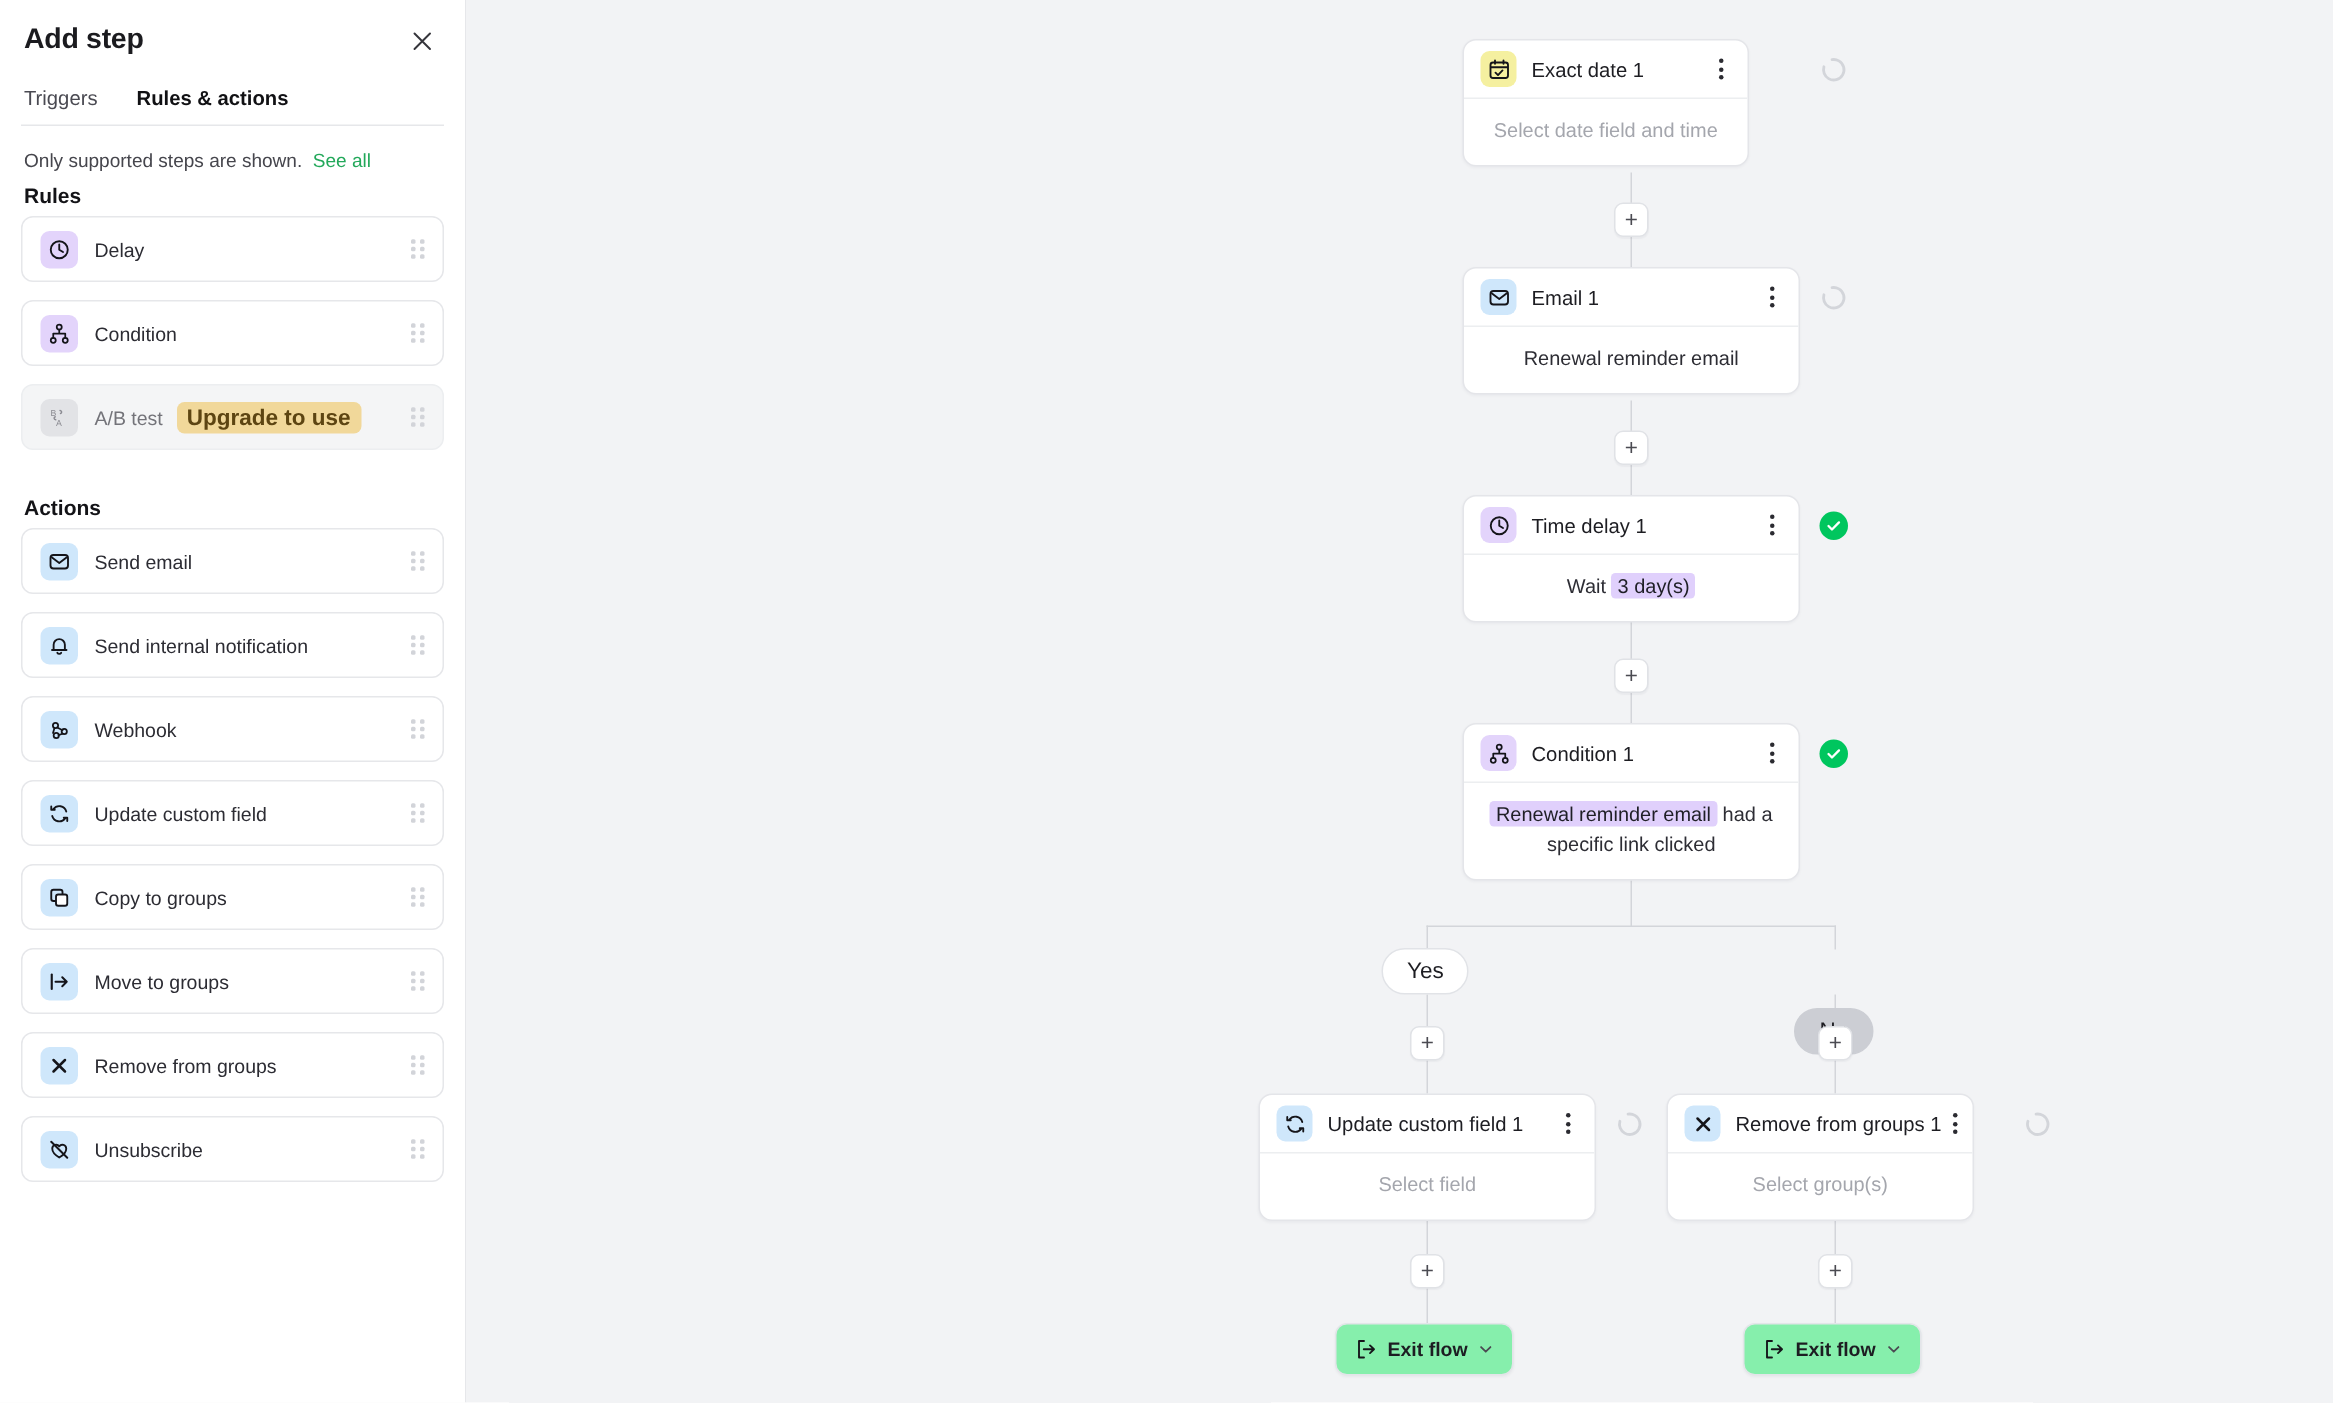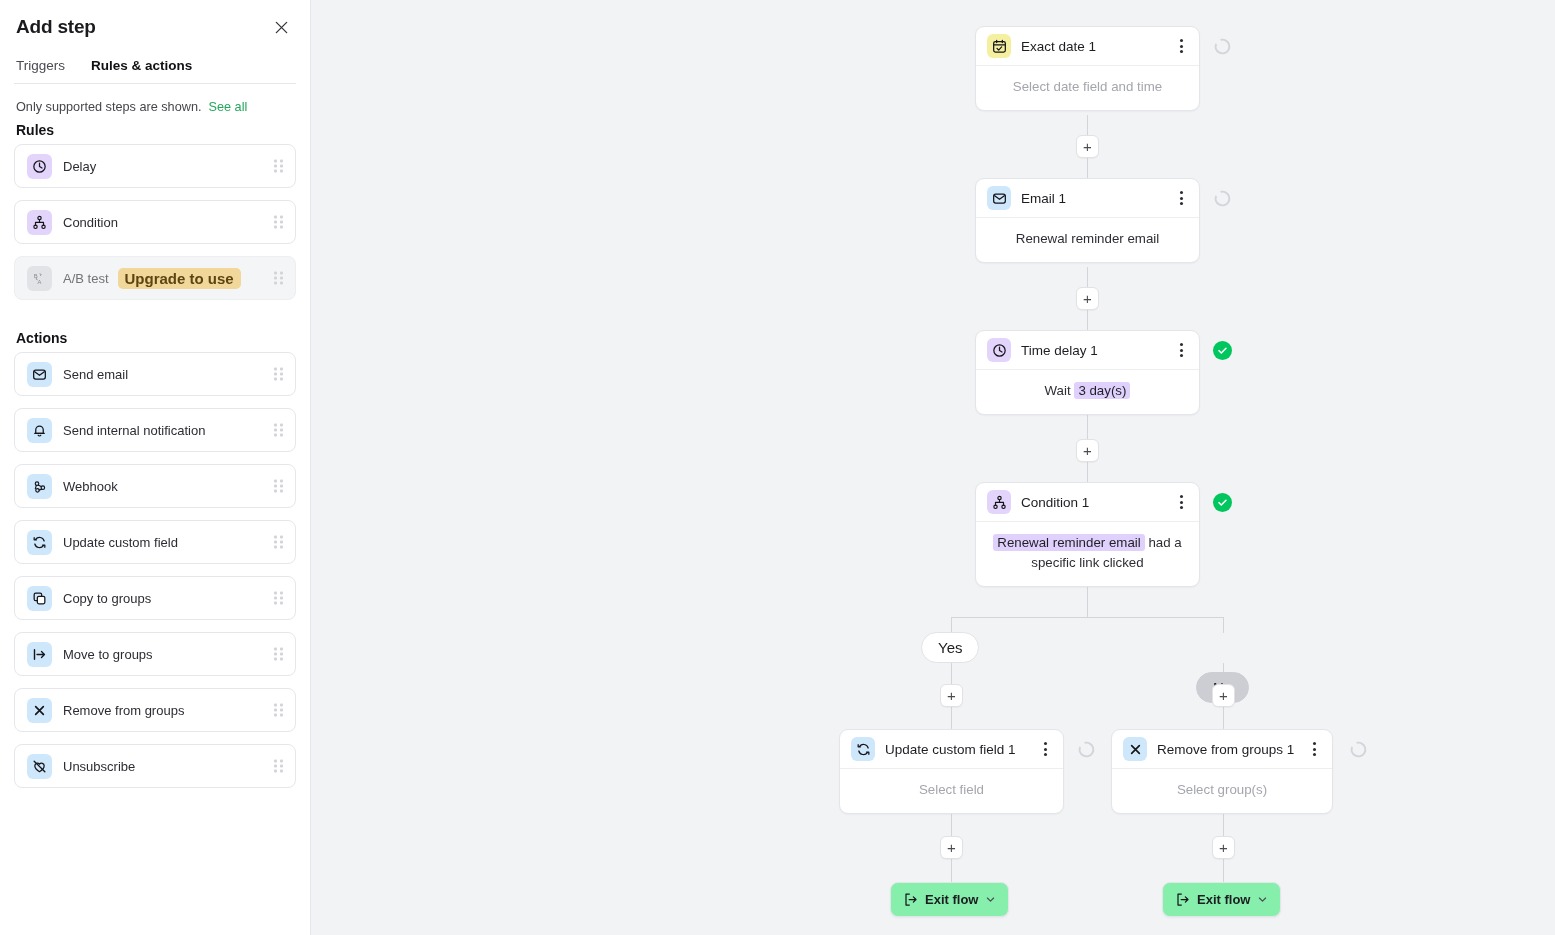--- a/index.html
+++ b/index.html
@@ -422,21 +422,21 @@
       <div class="line vline" style="left:640px; top:663px;  height:23px;"></div>
       <div class="line vline" style="left:640px; top:707px;  height:22px;"></div>
       <div class="line vline" style="left:640px; top:813px;  height:25px;"></div>
       <div class="line vline" style="left:640px; top:859px;  height:23px;"></div>
 
       <div class="line vline" style="left:912px; top:663px;  height:23px;"></div>
       <div class="line vline" style="left:912px; top:707px;  height:22px;"></div>
       <div class="line vline" style="left:912px; top:813px;  height:25px;"></div>
       <div class="line vline" style="left:912px; top:859px;  height:23px;"></div>
 
-      <div class="node" style="left:664px; top:26px; width:225px;">
+      <div class="node" style="left:664px; top:26px; width:191px;">
         <div class="node-head">
           <span class="node-ico ico-yellow">
             <svg width="15" height="15" viewBox="0 0 18 18">
               <rect x="2" y="3.2" width="14" height="12.4" rx="2" stroke="#15151a" stroke-width="1.5" fill="none"></rect>
               <path d="M2 7h14" stroke="#15151a" stroke-width="1.5"></path>
               <path d="M5.6 1.6v2.6M12.4 1.6v2.6" stroke="#15151a" stroke-width="1.5" stroke-linecap="round"></path>
               <path d="M6 11.3l2 2 3.6-3.8" stroke="#15151a" stroke-width="1.5" fill="none" stroke-linecap="round" stroke-linejoin="round"></path>
             </svg>
           </span>
           <span class="node-title">Exact date 1</span>
@@ -560,21 +560,21 @@
             </span>
         </div>
         <div class="node-body placeholder">Select field</div>
       </div>
       <div class="status pending" style="left:766px; top:740px;">
         <svg width="19" height="19" viewBox="0 0 20 20">
           <circle cx="10" cy="10" r="7.2" fill="none" stroke="#d3d5da" stroke-width="2" stroke-dasharray="32 8" stroke-linecap="round" transform="rotate(-60 10 10)"></circle>
         </svg>
       </div>
 
-      <div class="node" style="left:800px; top:729px; width:222px;">
+      <div class="node" style="left:800px; top:729px; width:205px;">
         <div class="node-head">
           <span class="node-ico ico-blue">
             <svg width="15" height="15" viewBox="0 0 18 18">
               <path d="M4.4 4.4 L13.6 13.6 M13.6 4.4 L4.4 13.6" stroke="#15151a" stroke-width="2" stroke-linecap="round"></path>
             </svg>
           </span>
           <span class="node-title">Remove from groups 1</span>
           <span class="kebab">
               <i></i>
               <i></i>

